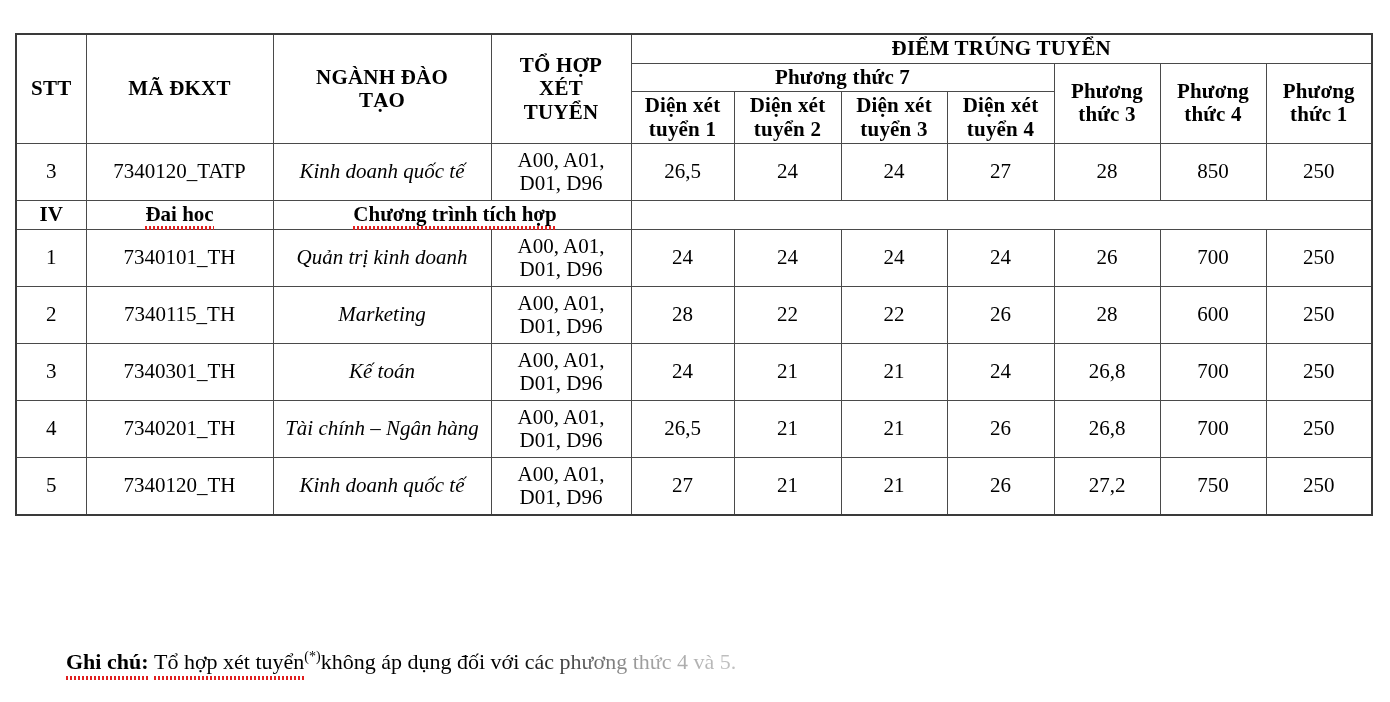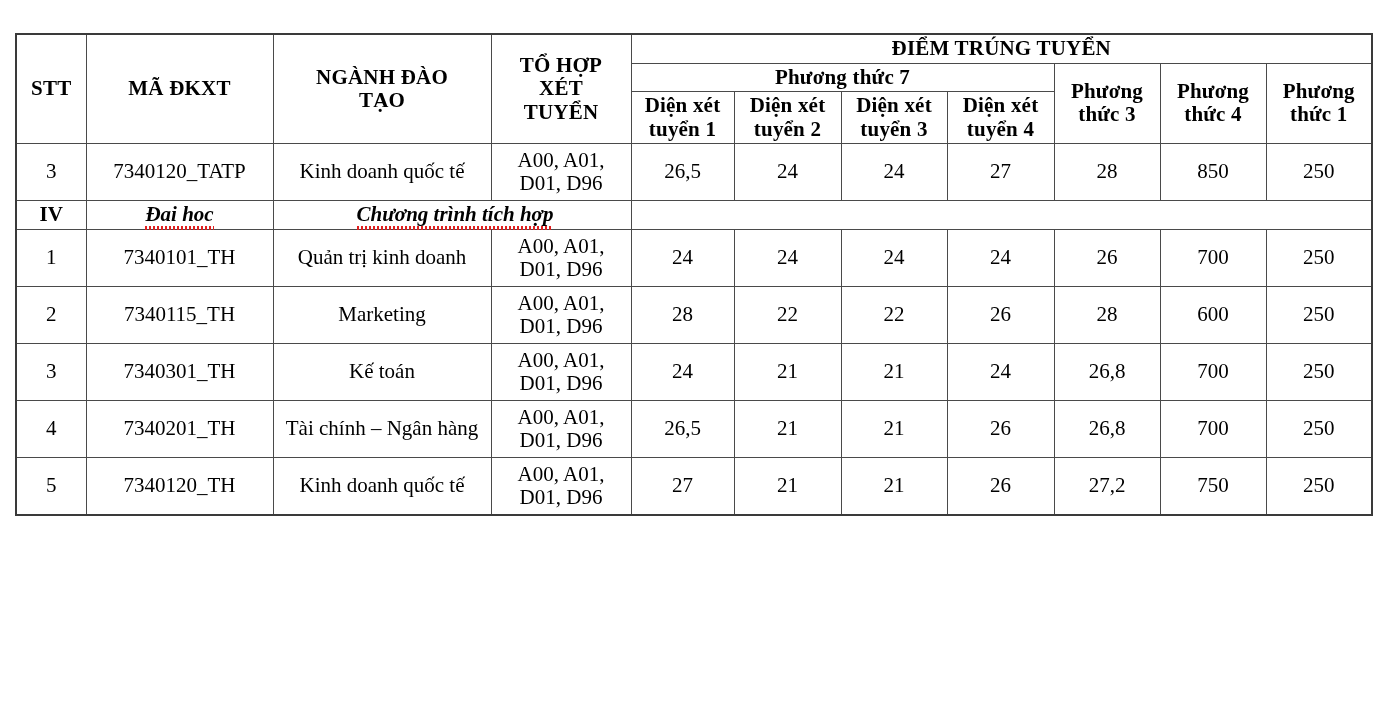--- a/index.html
+++ b/index.html
@@ -80,21 +80,21 @@
   col.c-d2       { width: 107px; }
   col.c-d3       { width: 106px; }
   col.c-d4       { width: 107px; }
   col.c-pt3      { width: 106px; }
   col.c-pt4      { width: 106px; }
   col.c-pt5      { width: 106px; }
 
   
   td.cell-stt    { text-align: center; }
   td.cell-ma     { text-align: center; }
-  td.cell-nganh  { text-align: left; padding-left: 10px; }
+  td.cell-nganh  { text-align: left; padding-left: 10px; font-style: italic; }
   td.cell-tohop  { text-align: center; line-height: 1.18; }
   td.cell-num    { text-align: center; }
 
   tr.data-row td { height: 52px; }
 
   
   tr.section-row td {
     height: 26px;
     font-weight: bold;
     padding-top: 1px;
@@ -104,21 +104,20 @@
   tr.section-row td.sec-stt { text-align: center; }
   tr.section-row td.sec-label { text-align: center; }
   tr.section-row td.sec-title { text-align: center; padding-left: 10px; }
   tr.section-row td.sec-blank { border-left: none; border-right: none; }
 
   
   .squiggle {
     position: relative;
     display: inline-block;
     padding-bottom: 1px;
-    font-style: italic;
   }
   .squiggle::after {
     content: "";
     position: absolute;
     left: 0;
     right: 0;
     bottom: -3px;
     height: 4px;
     background-image:
       radial-gradient(circle at 1px 3px, #e02020 1.1px, transparent 1.3px),
@@ -326,14 +325,17 @@
             <td class="cell-num">21</td>
             <td class="cell-num">26</td>
             <td class="cell-num">27,2</td>
             <td class="cell-num">750</td>
             <td class="cell-num">250</td>
           </tr>
         </tbody>
     </table>
   </div>
 
+  <div class="note">
+    <span class="note-label squiggle">Ghi chú:</span><span>&nbsp;</span><span class="note-mid squiggle">Tổ hợp xét tuyển</span><span class="note-sup">(*)</span><span class="note-mid">không áp dụng đối vớ</span><span class="note-fade-edge">i các phương thức 4 và 5.</span>
+  </div>
 
 </div>
 
 </body></html>

